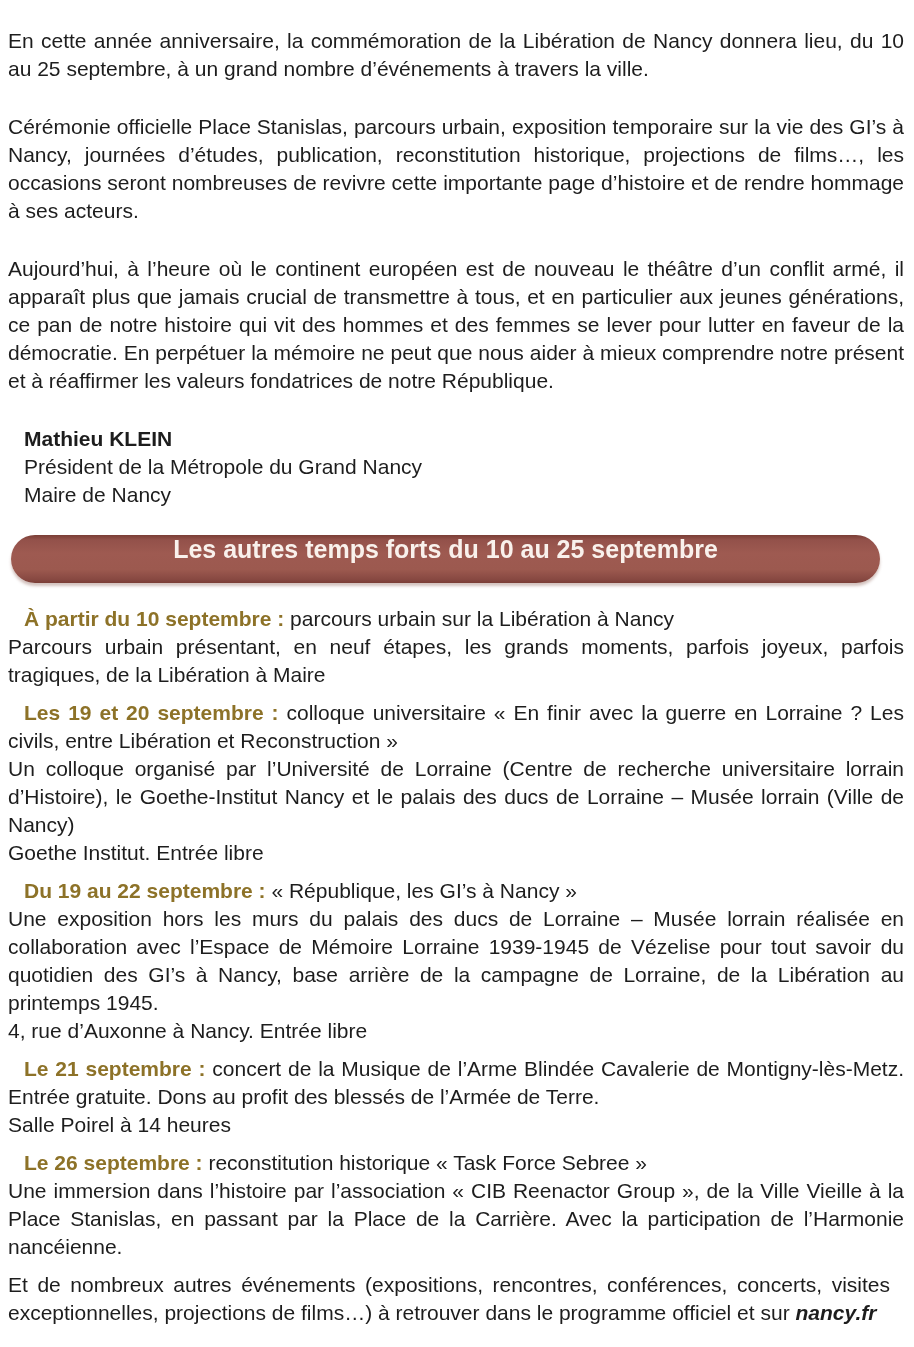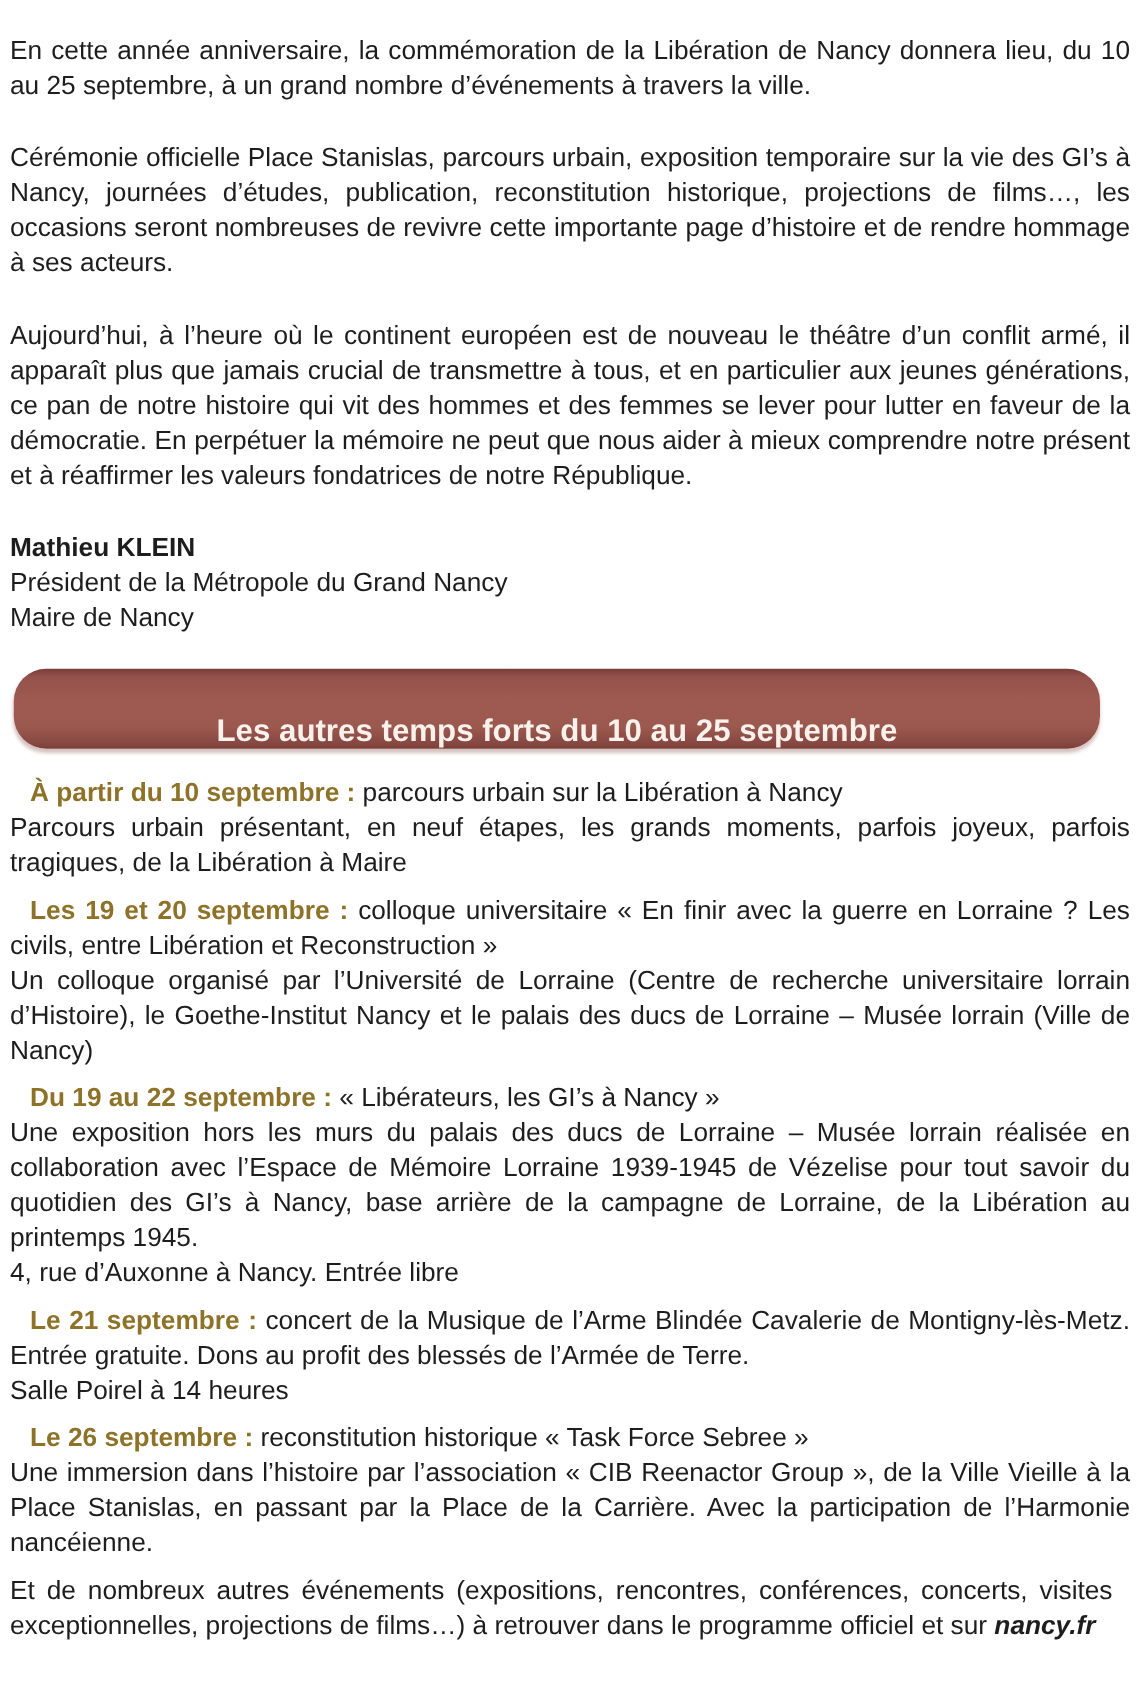--- a/index.html
+++ b/index.html
@@ -17,39 +17,39 @@
     color: var(--body_text, #1d1d1d);
   }
   .page {
     padding: 9px 10px 0 8px;
   }
   .para {
     margin: 18px 0 30px 0;
     text-align: justify;
   }
   .signature {
-    margin: 0 0 26px 0;
+    margin: 0 0 26px 16px;
   }
   .sig-name {
     font-weight: 700;
   }
   .banner {
     margin: 0 24px 22px 3px;
-    height: 64px;
+    height: 48px;
     border-radius: 26px;
     background: linear-gradient(180deg,
       var(--banner_bg_dark, #7a3e36) 0%,
       #93514a 10%,
       var(--banner_bg, #9e5a51) 38%,
       #9c594f 72%,
       #874841 93%,
       var(--banner_bg_dark, #7a3e36) 100%);
     box-shadow: 0 3px 3px rgba(130, 80, 70, 0.35);
     display: flex;
-    align-items: flex-end;
+    align-items: flex-start;
     justify-content: center;
     color: var(--banner_text, #f9f1ec);
     font-weight: 700;
     font-size: 25px;
   }
   .event {
     margin: 0 0 10px 0;
   }
   .event-head, .event-body, .event-venue {
     text-align: justify;
@@ -88,24 +88,25 @@
   </div>
 
   <div class="event">
     <div class="event-head"><span class="event-date">À partir du 10 septembre :</span> <span class="event-title">parcours urbain sur la Libération à Nancy</span></div>
     <div class="event-body">Parcours urbain présentant, en neuf étapes, les grands moments, parfois joyeux, parfois tragiques, de la Libération à Maire</div>
   </div>
 
   <div class="event">
     <div class="event-head"><span class="event-date">Les 19 et 20 septembre :</span> <span class="event-title">colloque universitaire « En finir avec la guerre en Lorraine ? Les civils, entre Libération et Reconstruction »</span></div>
     <div class="event-body">Un colloque organisé par l’Université de Lorraine (Centre de recherche universitaire lorrain d’Histoire), le Goethe-Institut Nancy et le palais des ducs de Lorraine – Musée lorrain (Ville de Nancy)</div>
+    <div class="event-venue">Goethe Institut. Entrée libre</div>
   </div>
 
   <div class="event">
-    <div class="event-head"><span class="event-date">Du 19 au 22 septembre :</span> <span class="event-title">« Libérateurs, les GI’s à Nancy »</span></div>
+    <div class="event-head"><span class="event-date">Du 19 au 22 septembre :</span> <span class="event-title">« République, les GI’s à Nancy »</span></div>
     <div class="event-body">Une exposition hors les murs du palais des ducs de Lorraine – Musée lorrain réalisée en collaboration avec l’Espace de Mémoire Lorraine 1939-1945 de Vézelise pour tout savoir du quotidien des GI’s à Nancy, base arrière de la campagne de Lorraine, de la Libération au printemps 1945.</div>
     <div class="event-venue">4, rue d’Auxonne à Nancy. Entrée libre</div>
   </div>
 
   <div class="event">
     <div class="event-head"><span class="event-date">Le 21 septembre :</span> <span class="event-title">concert de la Musique de l’Arme Blindée Cavalerie de Montigny-lès-Metz. Entrée gratuite. Dons au profit des blessés de l’Armée de Terre.</span></div>
     <div class="event-venue">Salle Poirel à 14 heures</div>
   </div>
 
   <div class="event">

